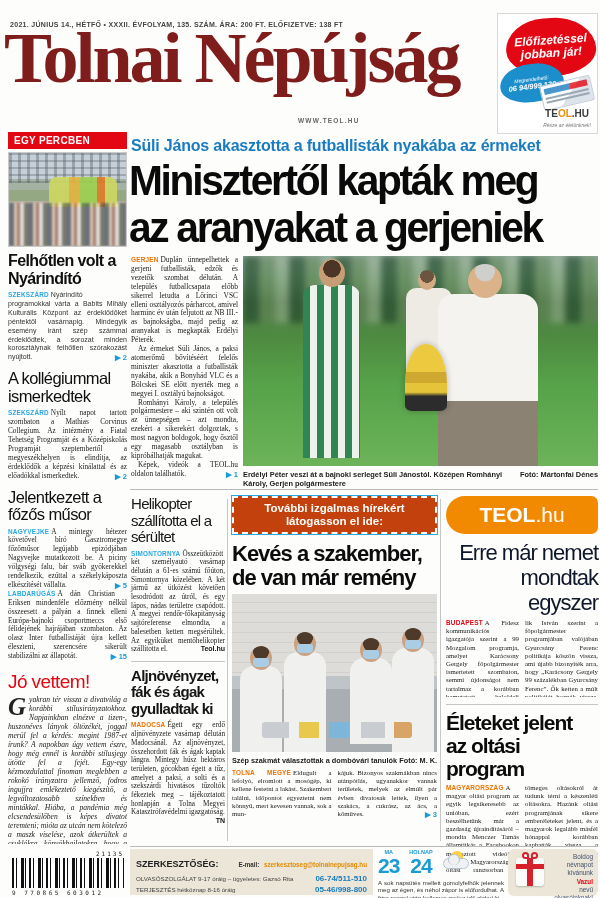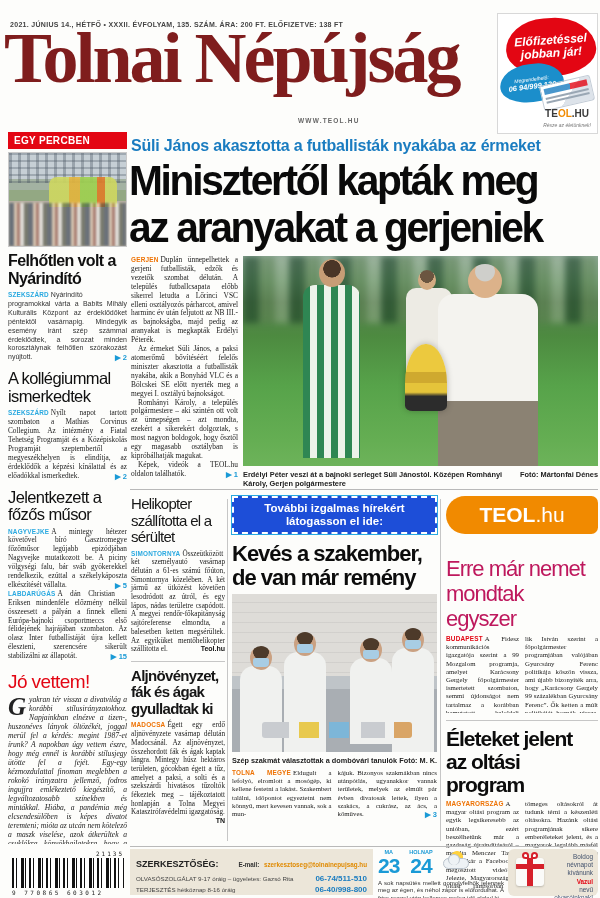--- a/index.html
+++ b/index.html
@@ -105,30 +105,30 @@
   
   .colA { position:absolute; left:131px; top:496px; width:94px; }
   .colB { position:absolute; left:232px; top:496px; width:205px; }
   .colC { position:absolute; left:446px; top:496px; width:152px; }
   .mh { font:15px/16.5px "Liberation Sans",sans-serif; letter-spacing:-.7px; color:#161616; }
   .mh.bold { font-weight:bold; }
   .mbody { font:7.2px/8.7px "Liberation Serif",serif; text-align:justify; margin-top:4px; }
   .srcbold { float:right; font:bold 7px "Liberation Sans",sans-serif; color:#111; }
   .adiv { height:1px; background:#c6c6c6; margin:7px 0 6px; }
 
-  .banner { height:38px; background:#1d4ed8; border:2px dashed #fff; outline:1px solid #29a9e0;
+  .banner { height:38px; background:#c2410c; border:2px dashed #fff; outline:1px solid #29a9e0;
             color:#fff; font:bold 11.5px/13px "Liberation Sans",sans-serif; text-align:center;
             display:flex; flex-direction:column; justify-content:center; }
   .teol-box { height:38px; background:#f18a00; border-radius:20px 7px 7px 20px; color:#fff;
               display:flex; align-items:center; justify-content:center;
               font:bold 21px "Liberation Sans",sans-serif; }
   .teol-box .lt { font-weight:normal; }
   .bigh { font:bold 22px/24px "Liberation Sans",sans-serif; letter-spacing:-1px; color:#0c0c0c; margin-top:8px; }
   .bigh span { display:block; }
-  .lighth { font:22px/25px "Liberation Sans",sans-serif; letter-spacing:-1px; color:#be185d; margin-top:22px; }
+  .lighth { font:22px/25px "Liberation Sans",sans-serif; letter-spacing:-1px; color:#0f172a; margin-top:6px;text-align:right; }
   .lighth span { display:block; }
   .boldh2 { font:bold 21px/23px "Liberation Sans",sans-serif; letter-spacing:-1px; color:#0c0c0c; margin-top:6px; }
   .boldh2 span { display:block; }
   .cols2 { display:flex; gap:6px; margin-top:4px; }
   .cols2 > div { flex:1; font:6.8px/8.2px "Liberation Serif",serif; text-align:justify; overflow:hidden; }
   .colB .cols2 > div { height:60px; }
   .colC .cols2.pol > div { height:78px; }
   .colC .cols2.vac > div { height:88px; }
 
   .photo-students { width:205px; height:158px; margin-top:4px; position:relative; overflow:hidden;
@@ -333,21 +333,21 @@
     <div class="ed-head">
       <span class="ed-title">SZERKESZTŐSÉG:</span>
       <span><span class="ed-email-label">E-mail:</span> <span class="ed-email">szerkesztoseg@tolnainepujsag.hu</span></span>
     </div>
     <div class="ed-row">
       <span class="ed-label">OLVASÓSZOLGÁLAT 9-17 óráig – ügyeletes: Gazsó Rita</span>
       <span class="ed-phone">06-74/511-510</span>
     </div>
     <div class="ed-row">
       <span class="ed-label">TERJESZTÉS hétköznap 8-16 óráig</span>
-      <span class="ed-phone">06-40/998-800</span>
+      <span class="ed-phone">05-46/998-800</span>
     </div>
     <div class="ed-row">
       <span class="ed-label">HIRDETÉS hétköznap 8-16 óráig</span>
       <span class="ed-phone">06-74/511-534</span>
     </div>
   </div>
 
   <div class="weather">
     <div class="w-top">
       <div class="w-day">

